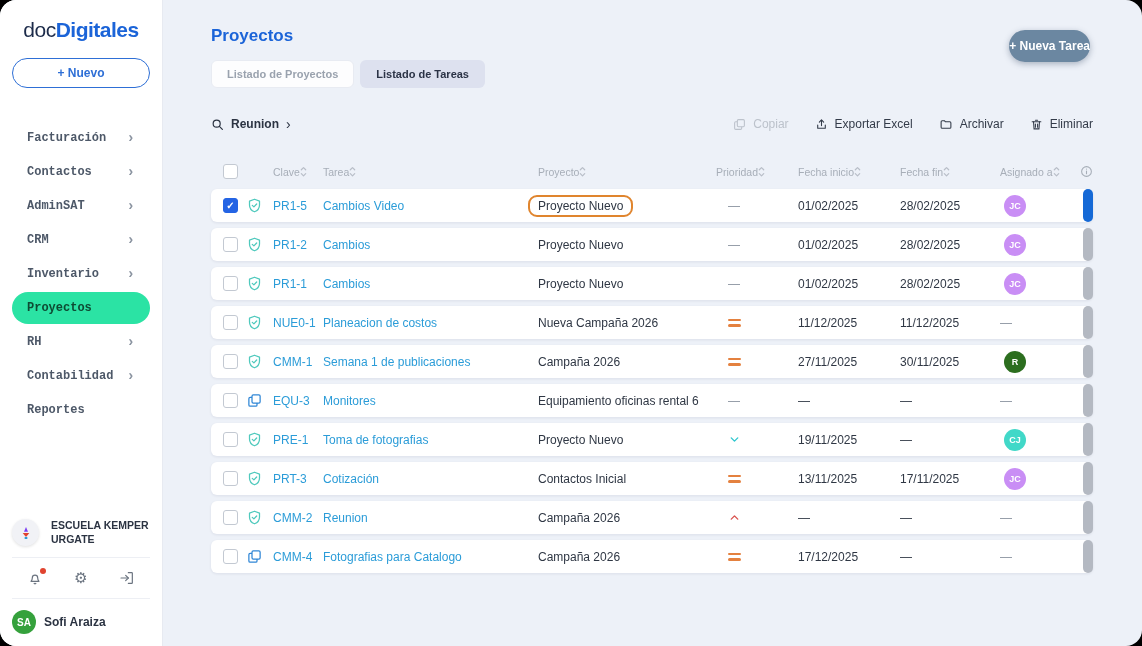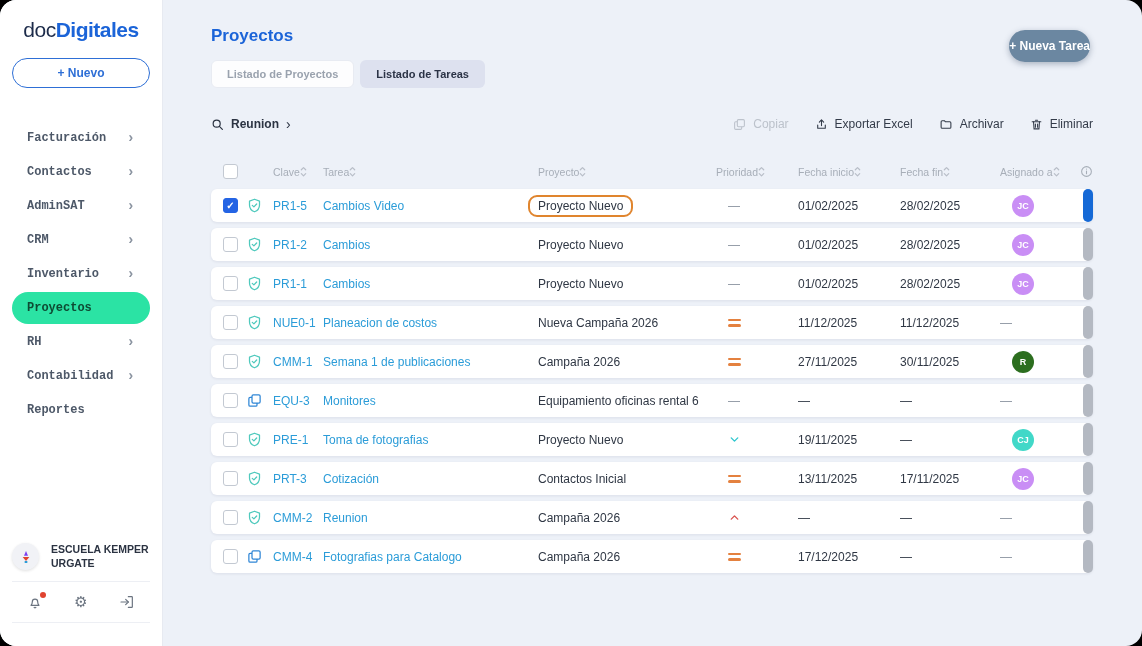--- a/index.html
+++ b/index.html
@@ -49,21 +49,21 @@
   .cell-tarea{color:#2b9cd8;}
   .cell-proyecto{justify-self:start;}
   .annotated{border:2px solid #e0852e;border-radius:9px;padding:2px 8px;margin-left:-10px;}
   .checkbox{width:15px;height:15px;border:1.5px solid #c3c9d2;border-radius:3px;background:#fff;box-sizing:border-box;display:flex;align-items:center;justify-content:center;cursor:pointer;}
   .checkbox.checked{background:#2464e4;border-color:#2464e4;}
   .checkbox.checked::after{content:"✓";color:#fff;font-size:10px;font-weight:700;}
   .prio-cell{display:flex;align-items:center;padding-left:12px;}
   .dash{color:#8a93a0;}
   .prio-medium{display:flex;flex-direction:column;gap:3px;}
   .prio-medium i{display:block;width:13px;height:2.5px;border-radius:2px;background:#e4813f;}
-  .avatar{width:22px;height:22px;border-radius:50%;color:#fff;font-size:9px;font-weight:700;display:flex;align-items:center;justify-content:center;margin-left:12px;}
+  .avatar{width:22px;height:22px;border-radius:50%;color:#fff;font-size:9px;font-weight:700;display:flex;align-items:center;justify-content:center;margin-left:4px;}
   .row-bar{position:absolute;right:0;top:0;width:10px;height:100%;border-radius:5px;background:#b4b9c2;}
   .row-bar.selected{background:#1569d6;}
   svg{display:block;}
 </style>
 </head>
 <body>
 
 <div class="page">
 
   <aside class="sidebar">
@@ -138,20 +138,24 @@
         <span class="foot-icon gear-glyph">⚙</span>
         <span class="foot-icon">
           <svg width="16" height="16" viewBox="0 0 24 24" fill="none" stroke="#6b7480" stroke-width="1.8" stroke-linecap="round" stroke-linejoin="round">
               <path d="M14 4 h5 a1 1 0 0 1 1 1 v14 a1 1 0 0 1 -1 1 h-5"></path>
               <path d="M3 12 h11"></path>
               <path d="M10 8 l4 4 -4 4"></path>
             </svg>
         </span>
       </div>
       <hr class="divider">
+      <div class="user">
+        <span class="user-avatar">SA</span>
+        <span>Sofi Araiza</span>
+      </div>
     </div>
   </aside>
 
   <main class="main">
     <div class="title">Proyectos</div>
     <button class="btn-new-task">+ Nueva Tarea</button>
 
     <div class="tabs">
       <button class="tab inactive">Listado de Proyectos</button>
       <button class="tab active">Listado de Tareas</button>

